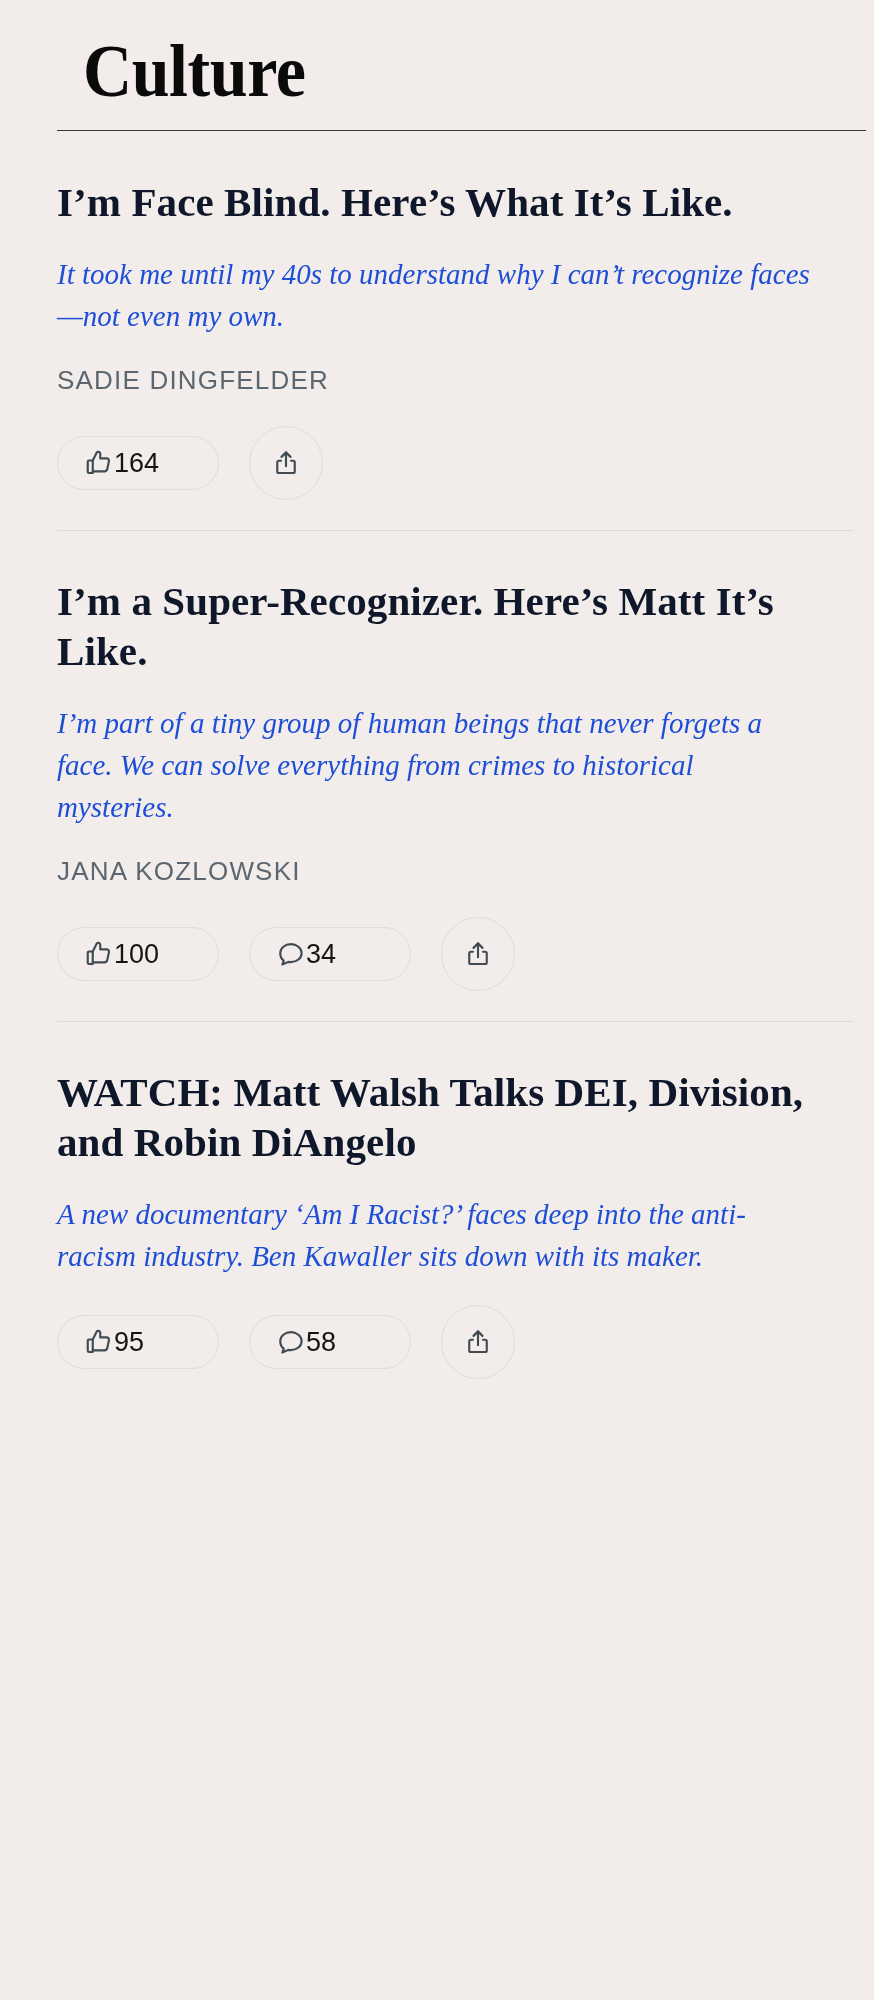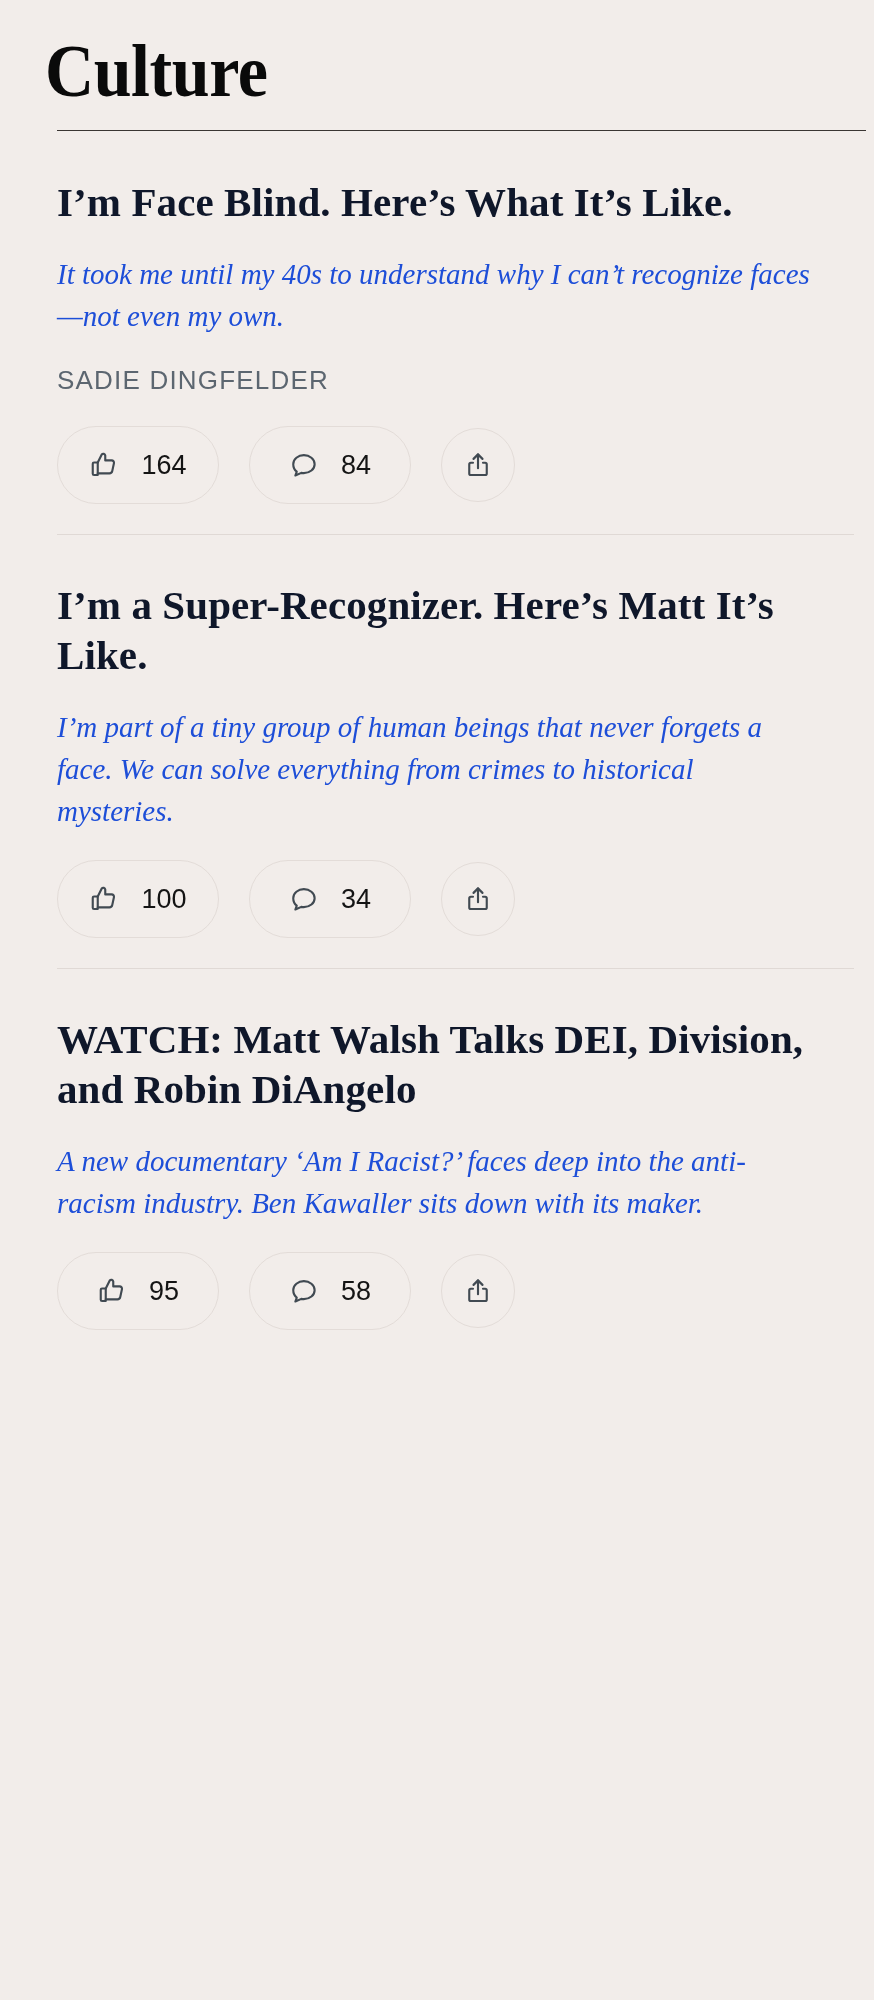--- a/index.html
+++ b/index.html
@@ -14,21 +14,22 @@
     -webkit-font-smoothing: antialiased;
   }
   .page {
     width: 874px;
     box-sizing: border-box;
     padding: 0 0 0 0;
   }
 
   
   .masthead {
-    padding: 18px 30px 0 45px;
+    padding: 18px 30px 0 59px;
+    margin-left: 24px;
   }
   .masthead-title {
     font-family: "Liberation Serif", "DejaVu Serif", serif;
     font-weight: bold;
     font-size: 74px;
     line-height: 1.0;
     letter-spacing: -0.5px;
     color: #0a0a0a;
     margin: 0;
     padding: 16px 0 22px 0;
@@ -88,23 +89,22 @@
 
   
   .actions {
     display: flex;
     align-items: center;
     gap: 30px;
   }
   .pill {
     display: flex;
     align-items: center;
-    justify-content: center;
-    gap: 22px;
-    height: 78px;
+    gap: 0;
+    height: 54px;
     min-width: 162px;
     padding: 0 26px;
     box-sizing: border-box;
     border: 1px solid #e3dcd8;
     border-radius: 999px;
     background: transparent;
     cursor: pointer;
   }
   .pill .count {
     font-family: "Liberation Sans", "DejaVu Sans", sans-serif;
@@ -151,43 +151,36 @@
       <div class="actions">
         <button class="pill">
           <span class="icon">
             <svg width="30" height="30" viewBox="0 0 24 24" fill="none" stroke="#414A52" stroke-width="1.7" stroke-linecap="round" stroke-linejoin="round">
               <path d="M7 10v10H4a1 1 0 0 1-1-1v-8a1 1 0 0 1 1-1h3z"></path>
               <path d="M7 10l3.2-6.4A1.6 1.6 0 0 1 13 4.4v3.9h5.1a1.9 1.9 0 0 1 1.85 2.35l-1.35 6.2A2.3 2.3 0 0 1 16.3 18.7H7"></path>
             </svg>
           </span>
           <span class="count">164</span>
         </button>
-        <button class="pill">
-          <span class="icon">
-            <svg width="30" height="30" viewBox="0 0 24 24" fill="none" stroke="#414A52" stroke-width="1.7" stroke-linecap="round" stroke-linejoin="round">
-              <path d="M20.5 11.3c0 4-3.9 7.2-8.6 7.2-.7 0-1.4-.07-2.05-.2L5.1 20.4l1.1-3.1C4.5 16 3.4 13.8 3.4 11.3c0-4 3.9-7.2 8.5-7.2s8.6 3.2 8.6 7.2z"></path>
-            </svg>
-          </span>
-          <span class="count">84</span>
-        </button>
         <button class="circle-btn">
           <span class="icon">
             <svg width="30" height="30" viewBox="0 0 24 24" fill="none" stroke="#414A52" stroke-width="1.7" stroke-linecap="round" stroke-linejoin="round">
               <path d="M8 10.2H6.3a1.3 1.3 0 0 0-1.3 1.3v7.2a1.3 1.3 0 0 0 1.3 1.3h11.4a1.3 1.3 0 0 0 1.3-1.3v-7.2a1.3 1.3 0 0 0-1.3-1.3H16"></path>
               <path d="M12 14.6V3.6"></path>
               <path d="M8.4 7.1L12 3.5l3.6 3.6"></path>
             </svg>
           </span>
         </button>
       </div>
     </article>
 
     <article class="article">
       <h2 class="headline">I’m a Super-Recognizer. Here’s Matt It’s Like.</h2>
       <p class="deck">I’m part of a tiny group of human beings that never forgets a face. We can solve everything from crimes to historical mysteries.</p>
+      <div class="byline">Jana Kozlowski</div>
       <div class="actions">
         <button class="pill">
           <span class="icon">
             <svg width="30" height="30" viewBox="0 0 24 24" fill="none" stroke="#414A52" stroke-width="1.7" stroke-linecap="round" stroke-linejoin="round">
               <path d="M7 10v10H4a1 1 0 0 1-1-1v-8a1 1 0 0 1 1-1h3z"></path>
               <path d="M7 10l3.2-6.4A1.6 1.6 0 0 1 13 4.4v3.9h5.1a1.9 1.9 0 0 1 1.85 2.35l-1.35 6.2A2.3 2.3 0 0 1 16.3 18.7H7"></path>
             </svg>
           </span>
           <span class="count">100</span>
         </button>

